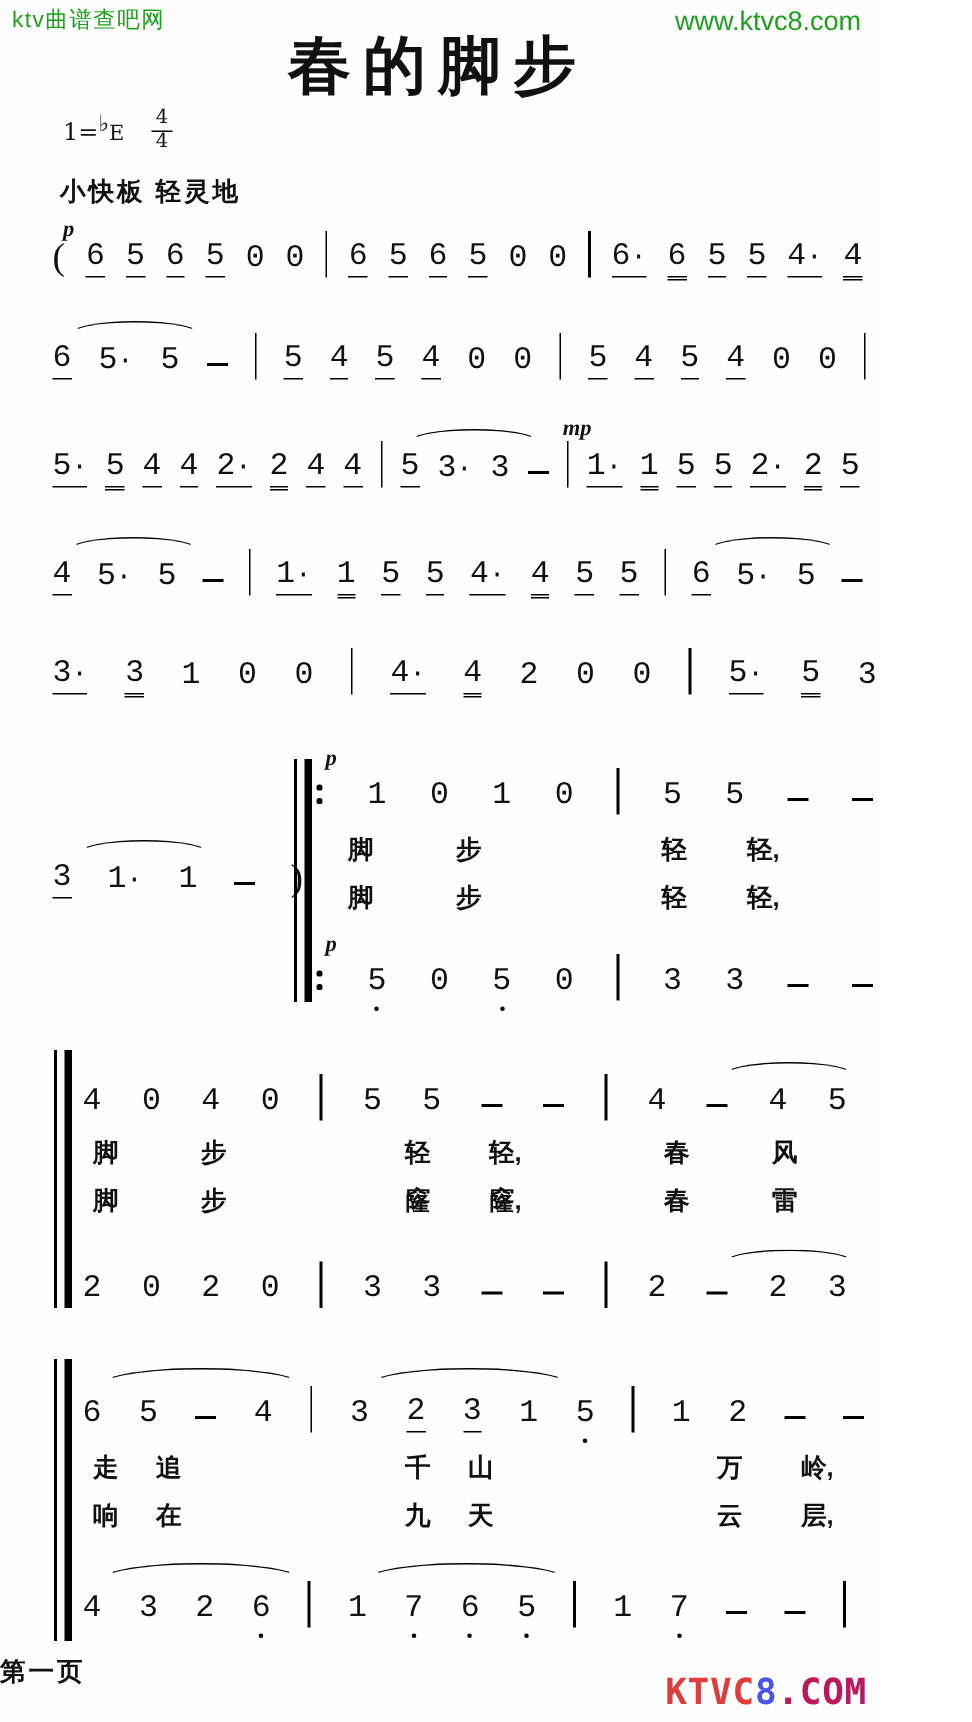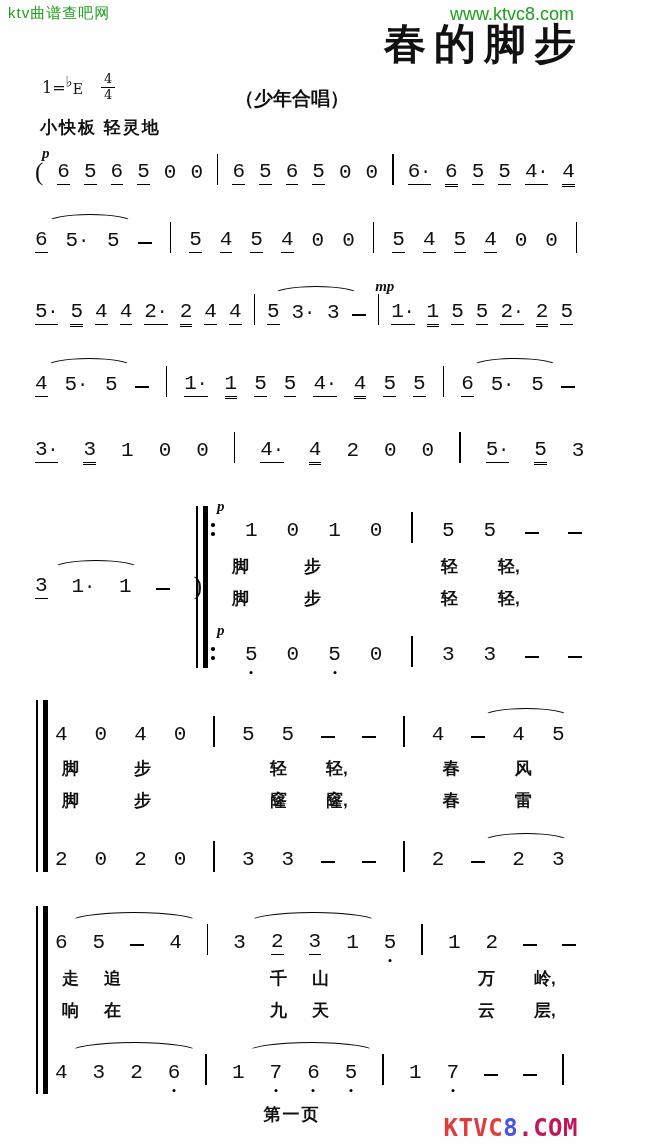--- a/index.html
+++ b/index.html
@@ -3,21 +3,21 @@
 <meta charset="utf-8">
 <style>
   html,body{margin:0;padding:0;background:#fff;}
   .page{position:relative;width:584px;height:1148px;background:#fefefe;overflow:hidden;
         font-family:"Liberation Sans",sans-serif;color:#111;}
 
   
   .site-left{position:absolute;left:8px;top:4px;font-size:15px;color:#1da11d;letter-spacing:1px;}
   .site-right{position:absolute;right:10px;top:4px;font-size:18px;color:#1da11d;}
 
-  .title{position:absolute;left:0;right:0;top:16px;text-align:right;
+  .title{position:absolute;left:0;right:0;top:16px;text-align:center;
          font-family:"Liberation Serif",serif;font-weight:900;font-size:42px;letter-spacing:8px;}
   .subtitle{position:absolute;left:0;right:0;top:86px;text-align:center;font-weight:bold;font-size:19px;}
   .credits{position:absolute;right:36px;top:86px;text-align:left;font-weight:bold;font-size:17px;line-height:31px;}
   .tempo{position:absolute;left:40px;top:116px;font-weight:bold;font-size:17px;letter-spacing:2px;}
 
   .keysig{position:absolute;left:42px;top:72px;font-size:16px;font-family:"DejaVu Serif",serif;display:flex;align-items:center;}
   .keysig .flat{font-size:15px;vertical-align:super;position:relative;top:-5px;}
   .keysig .keyletter{font-size:14px;position:relative;top:2px;}
   .frac{display:inline-flex;flex-direction:column;align-items:center;margin-left:18px;}
   .frac span{display:block;font-size:13px;line-height:1.15;padding:0 3px;font-style:normal;}
@@ -84,21 +84,21 @@
   .r-s3l1 .lyr:nth-child(4),.r-s3l2 .lyr:nth-child(4){margin-right:149px;}
   .r-s3l1 .lyr:nth-child(5),.r-s3l2 .lyr:nth-child(5){margin-right:39px;}
 
   
   .sys-bracket{position:absolute;width:5px;border-left:2px solid #000;border-right:5px solid #000;}
   .b-s1{left:196px;top:506px;height:162px;}
   .b-s2{left:36px;top:700px;height:172px;}
   .b-s3{left:36px;top:906px;height:188px;}
 
   
-  .pageno{position:absolute;left:0;right:0;top:1103px;text-align:center;font-weight:bold;font-size:17px;letter-spacing:2px;}
+  .pageno{position:absolute;left:0;right:0;top:1103px;text-align:left;font-weight:bold;font-size:17px;letter-spacing:2px;}
   .logo{position:absolute;right:6px;top:1114px;font-family:"DejaVu Sans Mono",monospace;
         font-weight:bold;font-size:24px;letter-spacing:0.5px;}
   .logo .c0{color:#e03c3c;padding-left:24px;} .logo .c1{color:#4953e8;} .logo .c2{color:#be185d;}
 </style>
 </head>
 <body>
 
 <div class="page">
 
   <a class="site-left">ktv曲谱查吧网</a>
@@ -109,21 +109,20 @@
   <div class="keysig">
     <span>1=</span>
       <span class="flat">♭</span>
       <span class="keyletter">E</span>
     <span class="frac">
       <span class="top">4</span>
       <span class="bot">4</span>
     </span>
   </div>
 
-  <div class="subtitle">（少年合唱）</div>
 
 
   <div class="tempo">小快板 轻灵地</div>
 
   <div class="row r-m1">
       <span class="paren">(<span class="dynabs">p</span></span>
       <span class="note u1">6</span>
       <span class="note u1">5</span>
       <span class="note u1">6</span>
       <span class="note u1">5</span>

